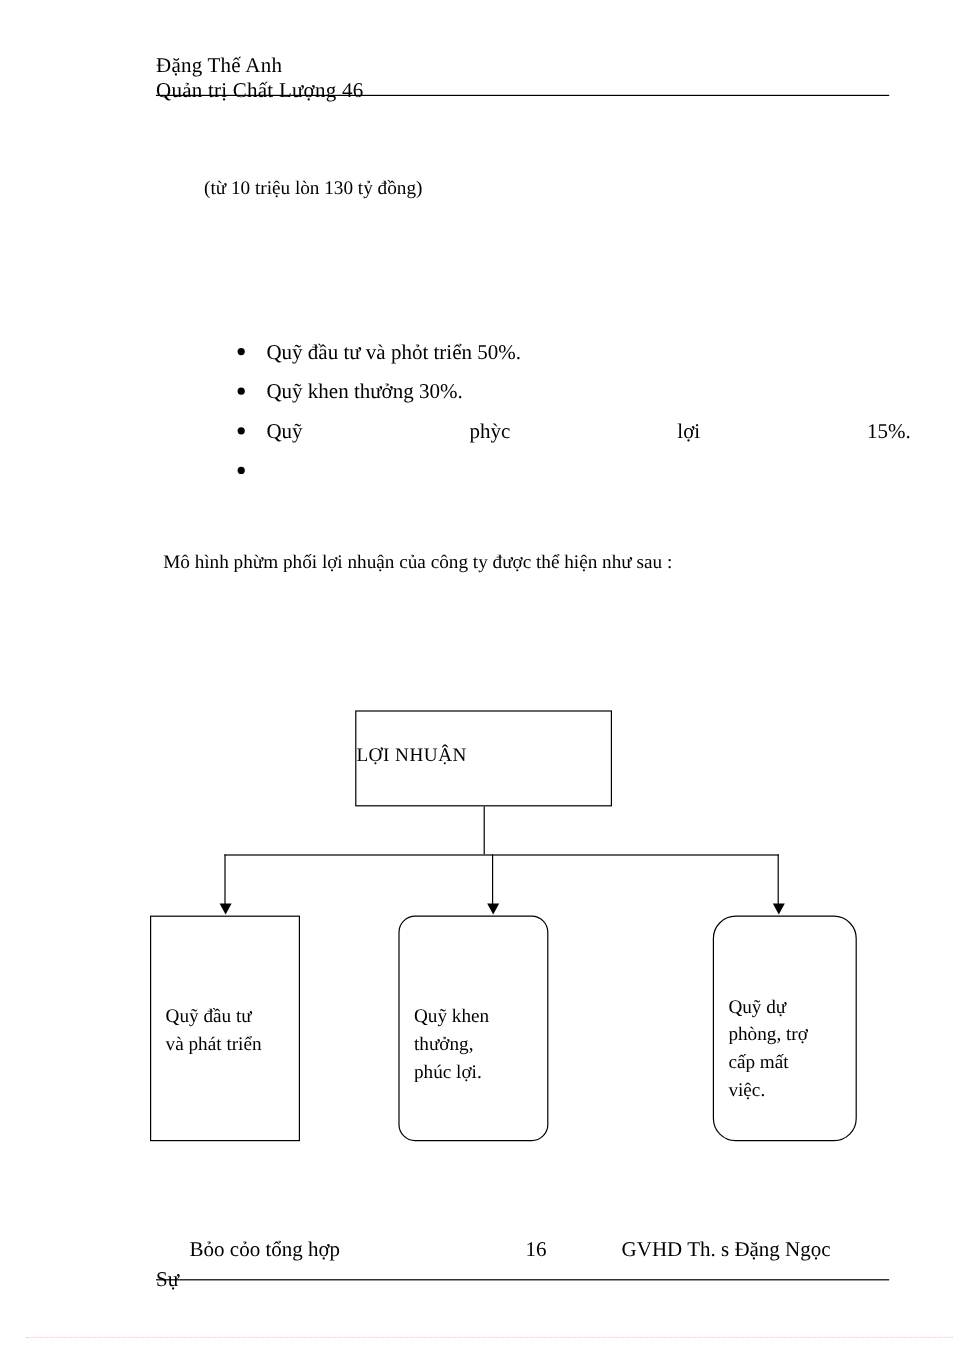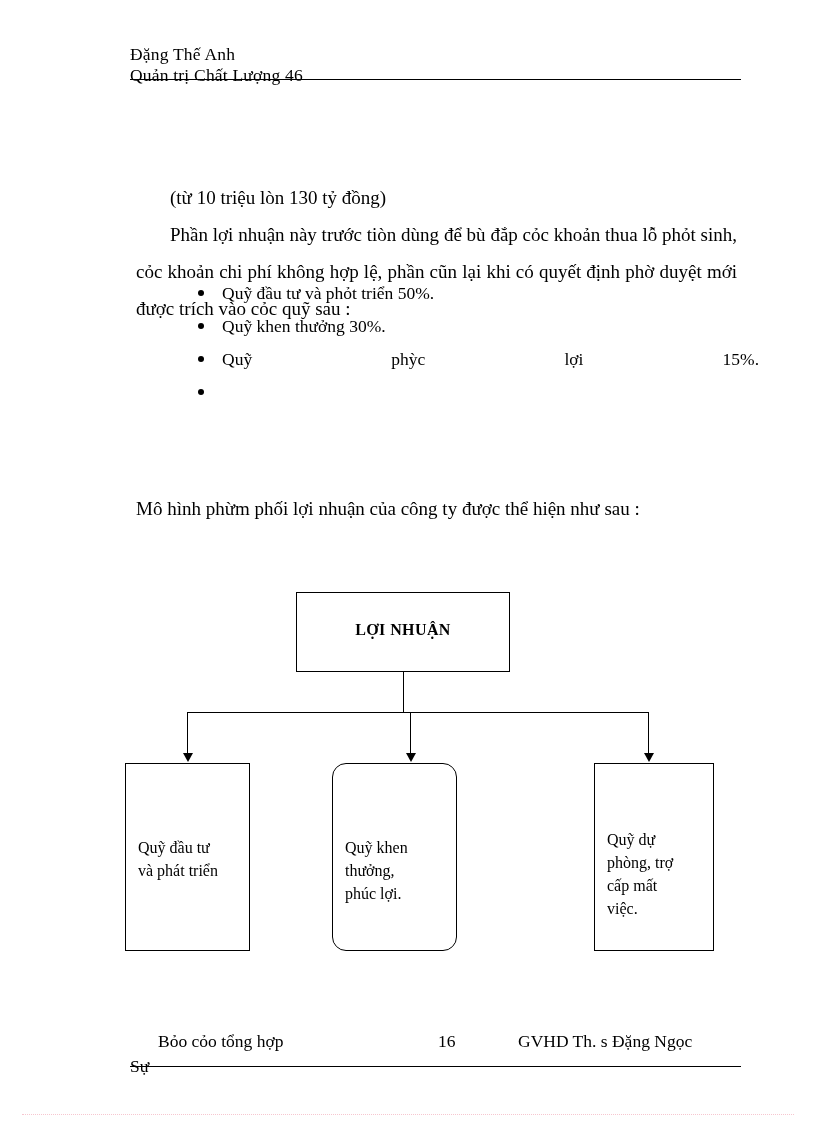--- a/index.html
+++ b/index.html
@@ -38,23 +38,22 @@
     left: 130px;
     top: 79px;
     width: 611px;
     height: 0;
     border-top: 1px solid #000000;
   }
 
   
   .para {
     position: absolute;
-    font-size: 19px;
+    font-size: 16px;
     line-height: 37px;
-    margin-top: 40px;
   }
   #line-intro {
     left: 170px;
     top: 139px;
     white-space: nowrap;
   }
   #para-main {
     left: 136px;
     top: 176px;
     width: 601px;
@@ -122,32 +121,31 @@
     left: 296px;
     top: 592px;
     width: 214px;
     height: 80px;
   }
   #node-root .node-label {
     position: absolute;
     left: 0;
     right: 0;
     top: 28px;
-    text-align: center;
-    font-weight: bold;
+    font-weight: normal;
     font-size: 16px;
     letter-spacing: 0.4px;
   }
   .leaf-box {
     top: 763px;
     height: 188px;
   }
   #node-fund-1 { left: 125px; width: 125px; }
   #node-fund-2 { left: 332px; width: 125px; border-radius: 14px; }
-  #node-fund-3 { left: 594px; width: 120px; }
+  #node-fund-3 { left: 594px; width: 120px; border-radius: 19px; }
   .leaf-box .node-label {
     position: absolute;
     left: 12px;
     right: 8px;
     top: 72px;
     font-size: 16px;
     line-height: 23px;
     text-align: left;
   }
   #node-fund-3 .node-label { top: 64px; }
@@ -209,23 +207,20 @@
 <div id="page">
 
   <div id="header">
     <div class="hdr-line">Đặng Thế Anh</div>
     <div class="hdr-line">Quản trị Chất Lượng 46</div>
   </div>
   <div id="header-rule"></div>
 
   <div class="para" id="line-intro">(từ 10 triệu lòn 130 tỷ đồng)</div>
 
-  <div class="para" id="para-main">
-    <span class="indent-lead">Phần lợi nhuận này trước tiòn dùng để bù đắp cỏc khoản thua lỗ phỏt sinh, cỏc khoản chi phí không hợp lệ, phần cũn lại khi có quyết định phờ duyệt mới được trích vào cỏc quỹ sau :</span>
-  </div>
 
   <ul id="bullets">
     <li>
       <span class="bullet-dot"></span>
       <span>Quỹ đầu tư và phỏt triển 50%.</span>
     </li>
     <li>
       <span class="bullet-dot"></span>
       <span>Quỹ khen thưởng 30%.</span>
     </li>

